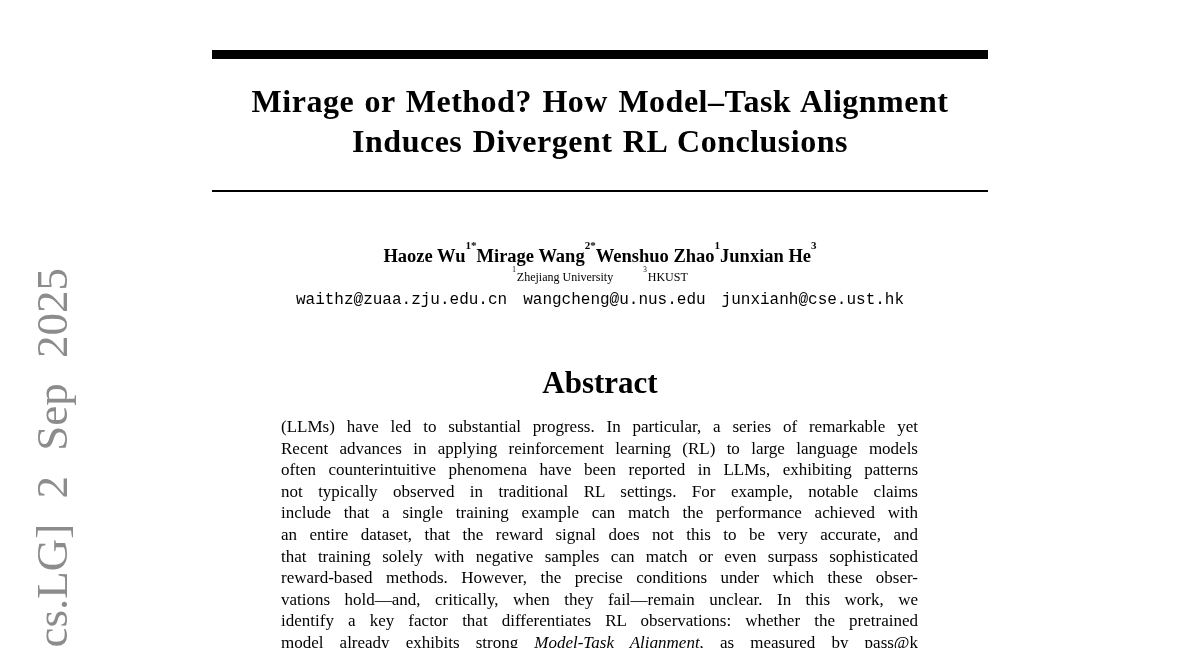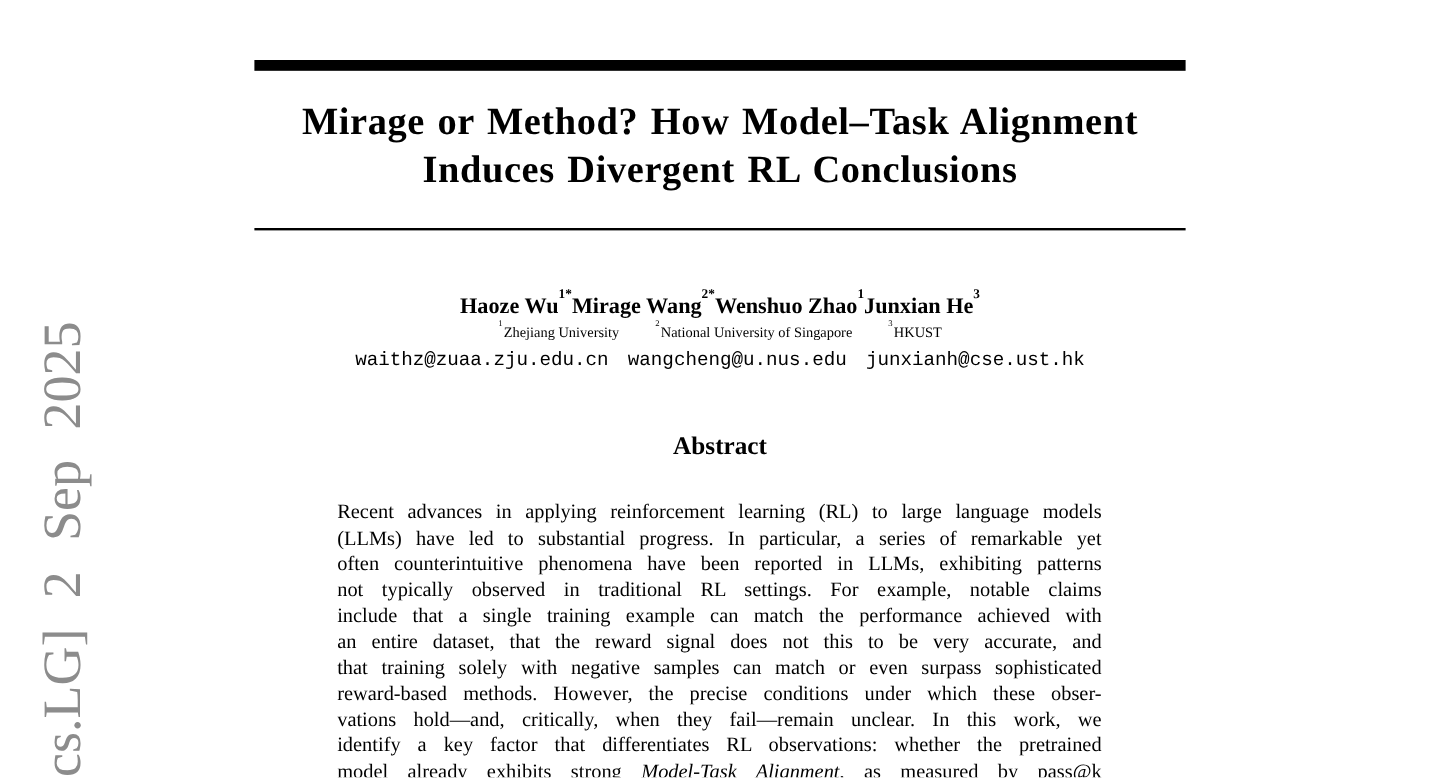--- a/index.html
+++ b/index.html
@@ -58,24 +58,24 @@
     font-size: 60%;
     position: relative;
     top: -0.55em;
     line-height: 0;
     font-weight: inherit;
   }
   .affil-row sup.s { margin-right: 1px; }
 
   .abstract-heading {
     position: absolute;
-    left: 212px; top: 356px;
+    left: 212px; top: 368px;
     width: 776px;
     text-align: center;
-    font-size: 21px;
+    font-size: 31px;
     font-weight: bold;
     line-height: 30px;
   }
 
   .abstract-body {
     position: absolute;
     left: 281px; top: 416px;
     width: 637px;
     font-size: 17px;
     line-height: 21.6px;
@@ -121,35 +121,34 @@
 
   <div class="row-center authors-row">
     <span><span>Haoze Wu</span><sup class="s">1*</sup></span>
     <span><span>Mirage Wang</span><sup class="s">2*</sup></span>
     <span><span>Wenshuo Zhao</span><sup class="s">1</sup></span>
     <span><span>Junxian He</span><sup class="s">3</sup></span>
   </div>
 
   <div class="row-center affil-row">
     <span><sup class="s">1</sup><span>Zhejiang University</span></span>
-    <span><sup class="s">2</sup><span>National University of Singapore</span></span>
     <span><sup class="s">3</sup><span>HKUST</span></span>
   </div>
 
   <div class="row-center email-row">
     <span>waithz@zuaa.zju.edu.cn</span>
     <span>wangcheng@u.nus.edu</span>
     <span>junxianh@cse.ust.hk</span>
   </div>
 
   <div class="abstract-heading">Abstract</div>
 
   <div class="abstract-body">
+    <div class="abs-line">(LLMs) have led to substantial progress. In particular, a series of remarkable yet</div>
     <div class="abs-line">Recent advances in applying reinforcement learning (RL) to large language models</div>
-    <div class="abs-line">(LLMs) have led to substantial progress. In particular, a series of remarkable yet</div>
     <div class="abs-line">often counterintuitive phenomena have been reported in LLMs, exhibiting patterns</div>
     <div class="abs-line">not typically observed in traditional RL settings. For example, notable claims</div>
     <div class="abs-line">include that a single training example can match the performance achieved with</div>
     <div class="abs-line">an entire dataset, that the reward signal does not this to be very accurate, and</div>
     <div class="abs-line">that training solely with negative samples can match or even surpass sophisticated</div>
     <div class="abs-line">reward-based methods. However, the precise conditions under which these obser-</div>
     <div class="abs-line">vations hold—and, critically, when they fail—remain unclear. In this work, we</div>
     <div class="abs-line">identify a key factor that differentiates RL observations: whether the pretrained</div>
     <div class="abs-line"><span>model already exhibits strong </span><span class="abs-italic">Model-Task Alignment</span><span>, as measured by pass@k</span></div>
   </div>

